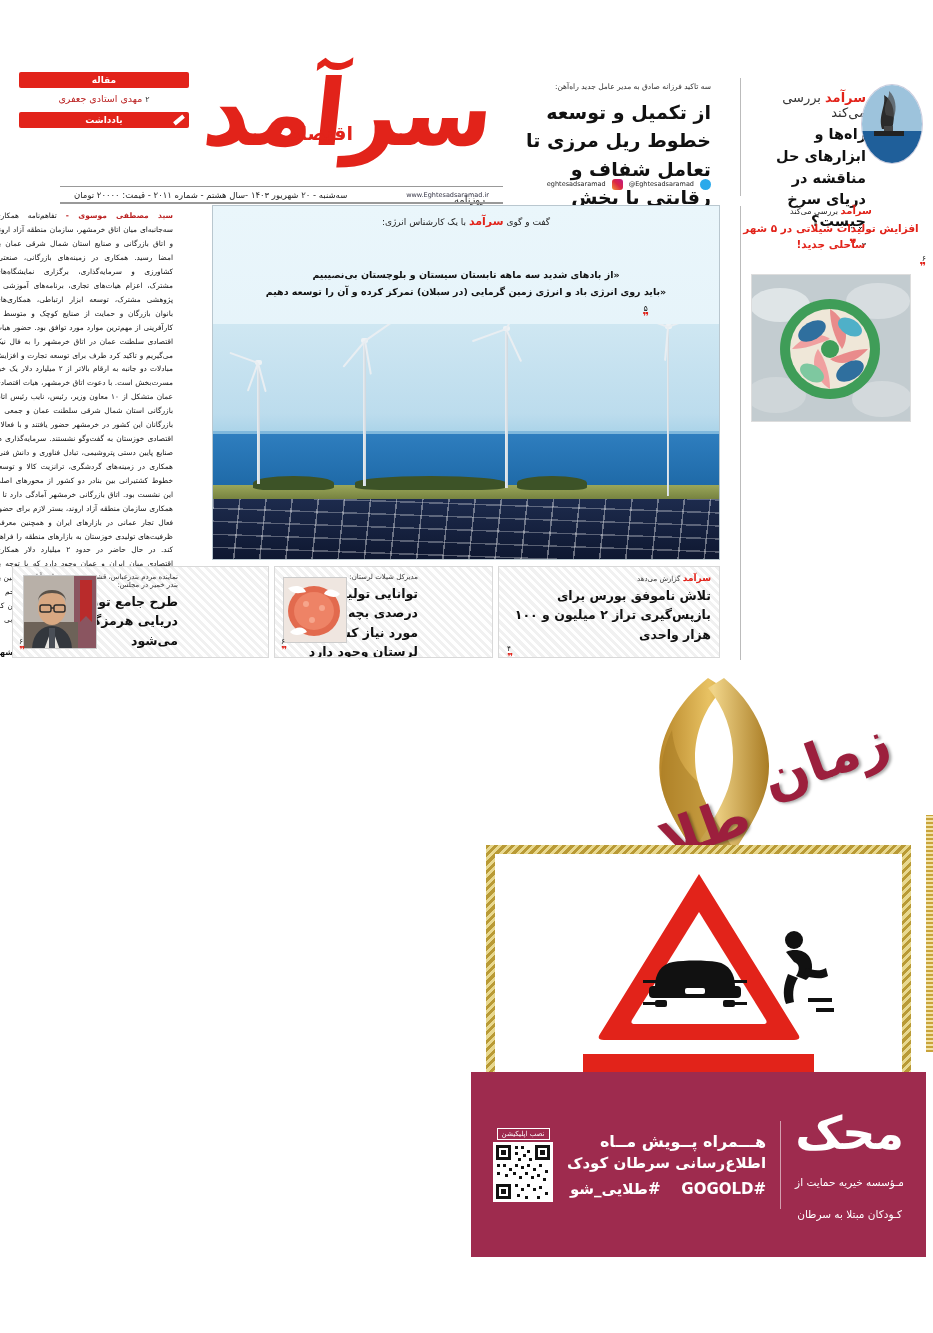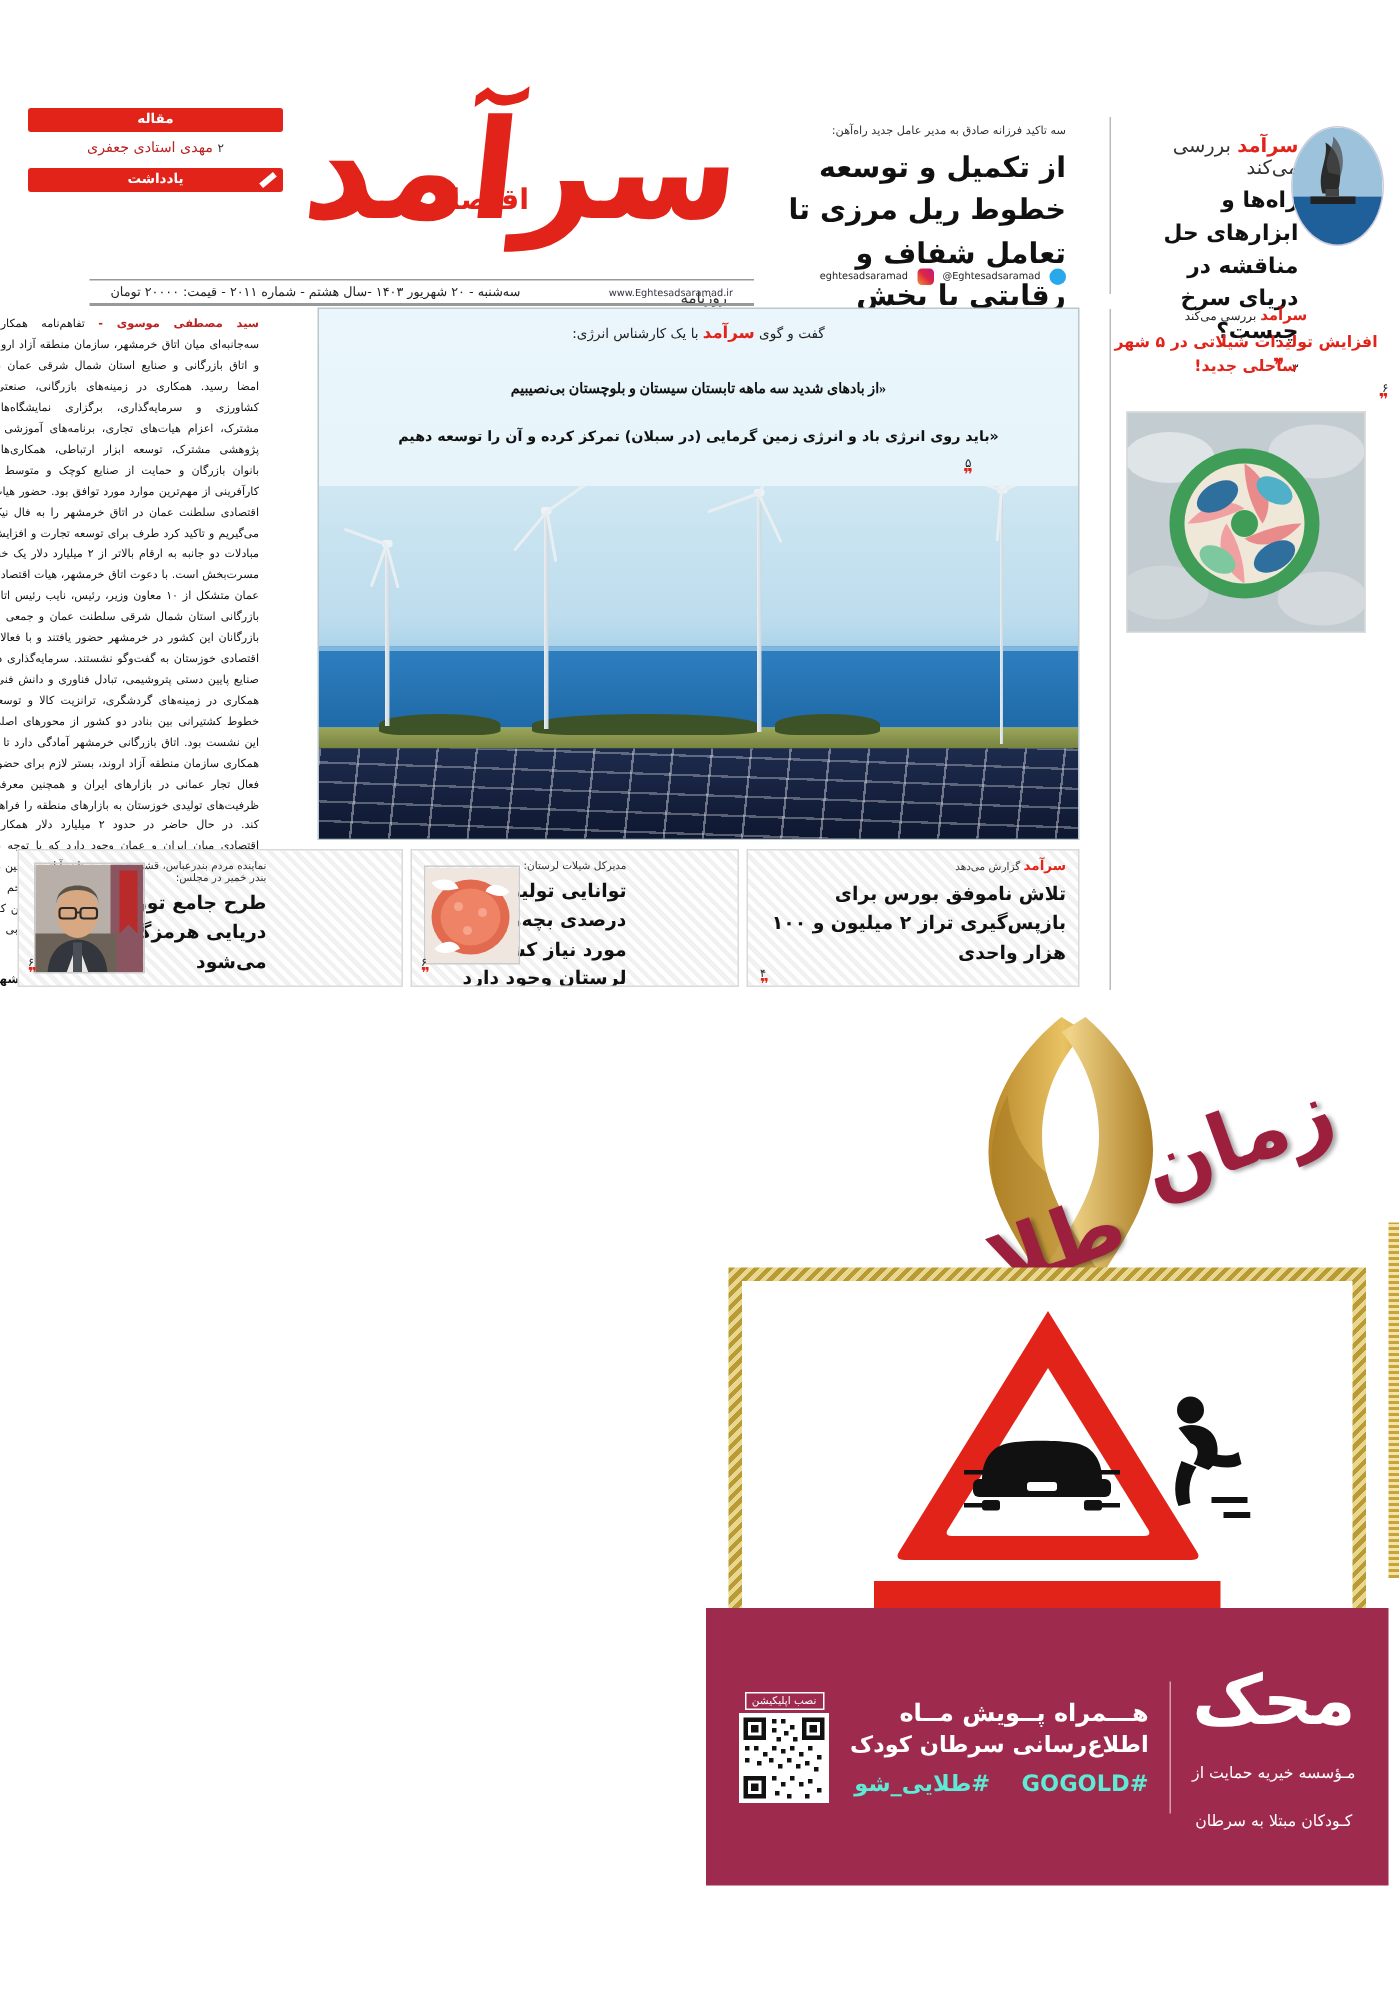--- a/index.html
+++ b/index.html
@@ -88,21 +88,21 @@
     position:absolute; right:213px; top:205px; width:508px; height:355px;
     border:1px solid #b9c7cf; background:linear-gradient(#eaf6fb,#dff0f8); overflow:hidden;
   }
   .ms-kicker { position:absolute; top:9px; right:0; left:0; text-align:center; font-size:9px; color:#222; direction:rtl;}
   .ms-kicker .brand { color:#e2231a; font-weight:bold; font-size:11px; }
   .ms-title {
     position:absolute; top:26px; right:0; left:0; text-align:center;
     font-size:25px; font-weight:bold; color:#111; direction:rtl; letter-spacing:-.5px;
   }
   .ms-bul { position:absolute; right:0; left:0; text-align:center; font-size:9.5px; color:#111; direction:rtl; font-weight:bold;}
-  .ms-bul1 { top:47px;font-family:Liberation Serif, serif; } .ms-bul2 { top:80px; }
+  .ms-bul1 { top:63px; } .ms-bul2 { top:80px; }
   .ms-pg { position:absolute; right:70px; top:98px; text-align:center; font-size:8px; color:#222; }
   .ms-pg .q { color:#e2231a; font-weight:bold; display:block; font-size:11px; line-height:.7;}
 
   
   .photo { position:absolute; left:0; right:0; top:118px; height:237px; overflow:hidden; }
   .sky { position:absolute; inset:0; background:linear-gradient(#cfe7f2 0%, #bcdced 38%, #a8d2e8 47%); }
   .sea { position:absolute; left:0; right:0; top:45%; height:23%; background:linear-gradient(#2f7fc0,#1f6aa8); }
   .sea:after{content:"";position:absolute;left:0;right:0;top:0;height:3px;background:#7fb8dc;}
   .shore { position:absolute; left:0; right:0; top:68%; height:7%; background:linear-gradient(#9aa65a,#6f7b3a); }
   .bush { position:absolute; top:64%; height:6%; background:#3d5327; border-radius:50% 50% 20% 20%; }
@@ -201,21 +201,21 @@
   
   .mahak-ad { position:absolute; left:471px; top:1072px; width:455px; height:185px; background:#9e2b4e; }
   .ma-in { position:absolute; inset:0; display:flex; align-items:center; direction:rtl; padding:0 22px; gap:14px;}
   .ma-brand { text-align:center; direction:rtl; }
   .ma-word { font-size:46px; color:#fff; font-weight:bold; line-height:1; }
   .ma-sub1, .ma-sub2 { font-size:10.5px; color:#fff; letter-spacing:1px; direction:rtl; margin-top:20px;}
   .ma-vl { width:1px; height:88px; background:rgba(255,255,255,.55); }
   .ma-mid { direction:rtl; text-align:right; }
   .ma-m1 { font-size:16px; color:#fff; font-weight:bold; letter-spacing:1px; }
   .ma-m2 { font-size:15px; color:#fff; font-weight:bold; margin-top:3px;}
-  .ma-m3 { font-size:15px; font-weight:bold; margin-top:8px; color:#5eead4; direction:rtl;}
+  .ma-m3 { font-size:15px; font-weight:bold; margin-top:8px; color:#ffffff; direction:rtl;}
   .ma-qr-wrap { display:flex; flex-direction:column; align-items:center; }
   .ma-qr-cap { font-size:7px; color:#fff; border:1px solid #fff; padding:1px 4px; direction:rtl; margin-bottom:2px;}
   .ma-qr { width:60px; height:60px; background:#fff; position:relative; }
 </style>
 </head>
 <body>
 
 <div class="page">
 
   <div class="masthead">

